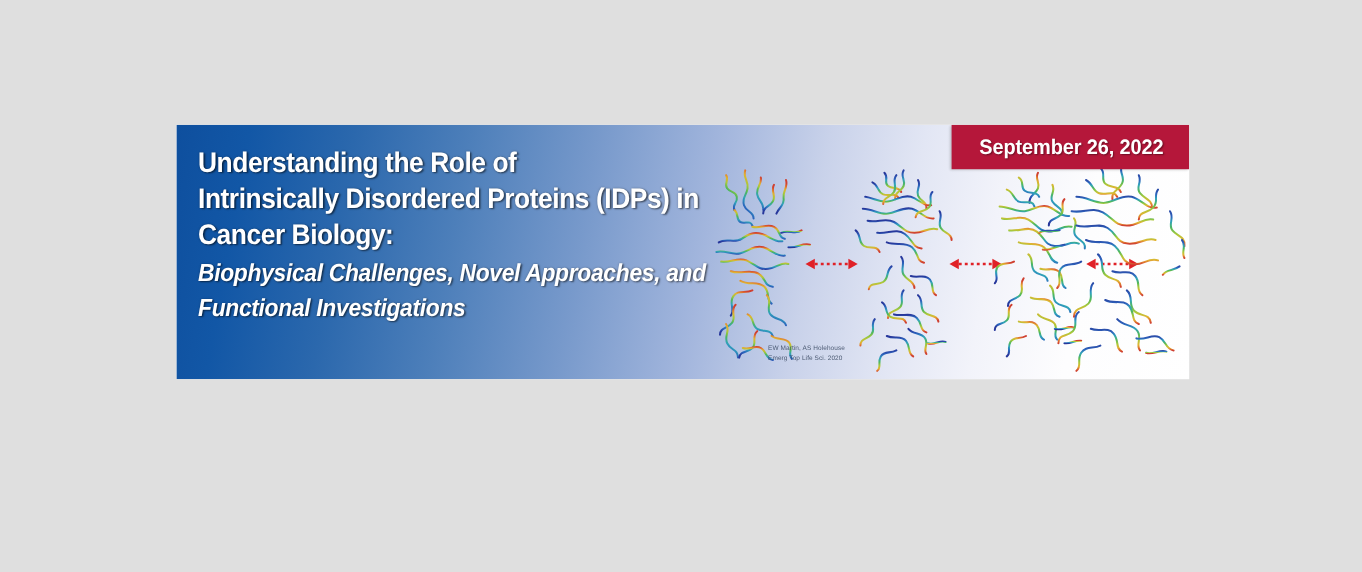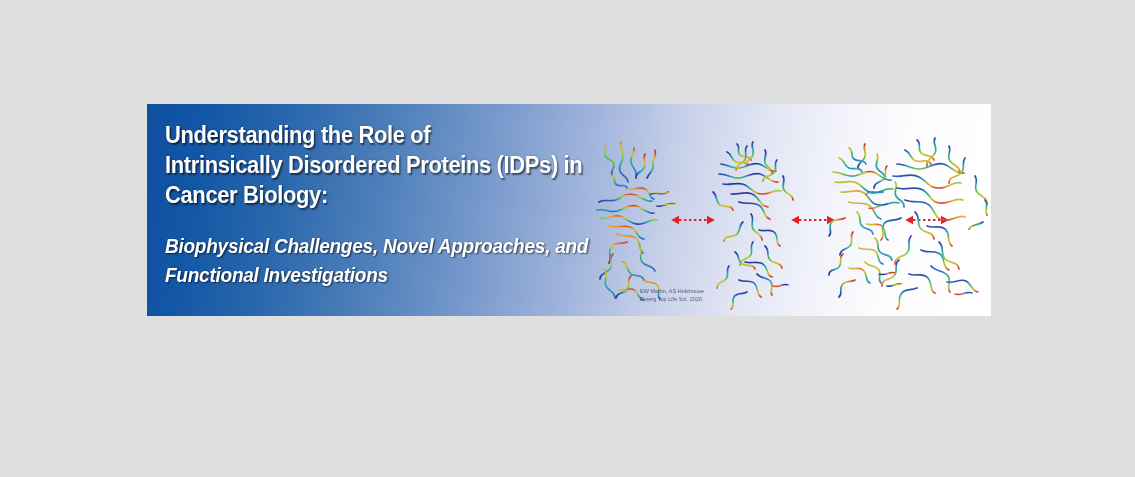--- a/index.html
+++ b/index.html
@@ -73,21 +73,21 @@
     font-style: italic;
     font-size: 20.5px;
     line-height: 29px;
     letter-spacing: -0.3px;
     white-space: nowrap;
     text-shadow: 1.4px 1.4px 1.6px rgba(0,0,0,0.50),
                  0 0 2px rgba(0,0,0,0.28);
     transform: scaleX(0.93);
     transform-origin: left center;
   }
-  #subtitle-block { margin-top: 21px; }
+  #subtitle-block { margin-top: 3px; }
 
   
   #date-badge {
     position: absolute;
     right: 0;
     top: 0;
     height: 37px;
     padding: 0 17px 0 19px;
     background: #b5173a;
     display: flex;
@@ -140,20 +140,23 @@
     opacity: 0.88;
   }
 </style>
 </head>
 <body>
 
 <div id="banner">
 
   <div id="banner-bg"></div>
 
+  <div id="date-badge">
+    <span id="date-badge-text">September 26, 2022</span>
+  </div>
 
   <div id="figure-area">
     <svg id="figure-svg" viewBox="0 0 404 182">
       <defs>
 
         <linearGradient id="rb1" x1="0.35" y1="1" x2="0.62" y2="0">
           <stop offset="0%" stop-color="#27379b"></stop>
           <stop offset="16%" stop-color="#2b63bd"></stop>
           <stop offset="33%" stop-color="#2fa2bb"></stop>
           <stop offset="50%" stop-color="#4fb85c"></stop>

